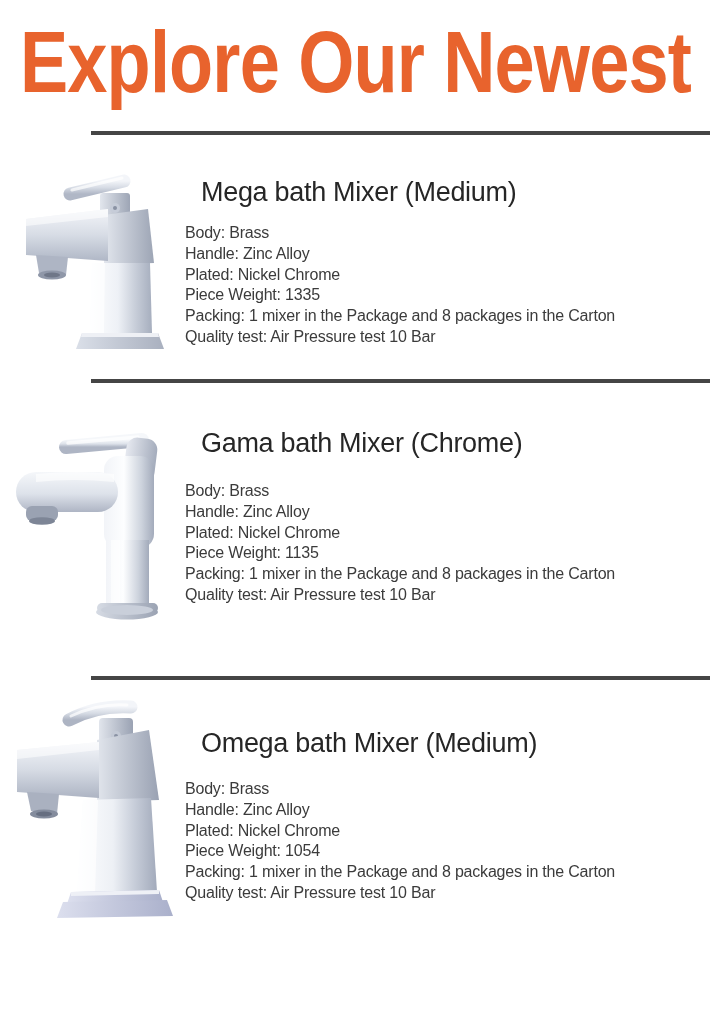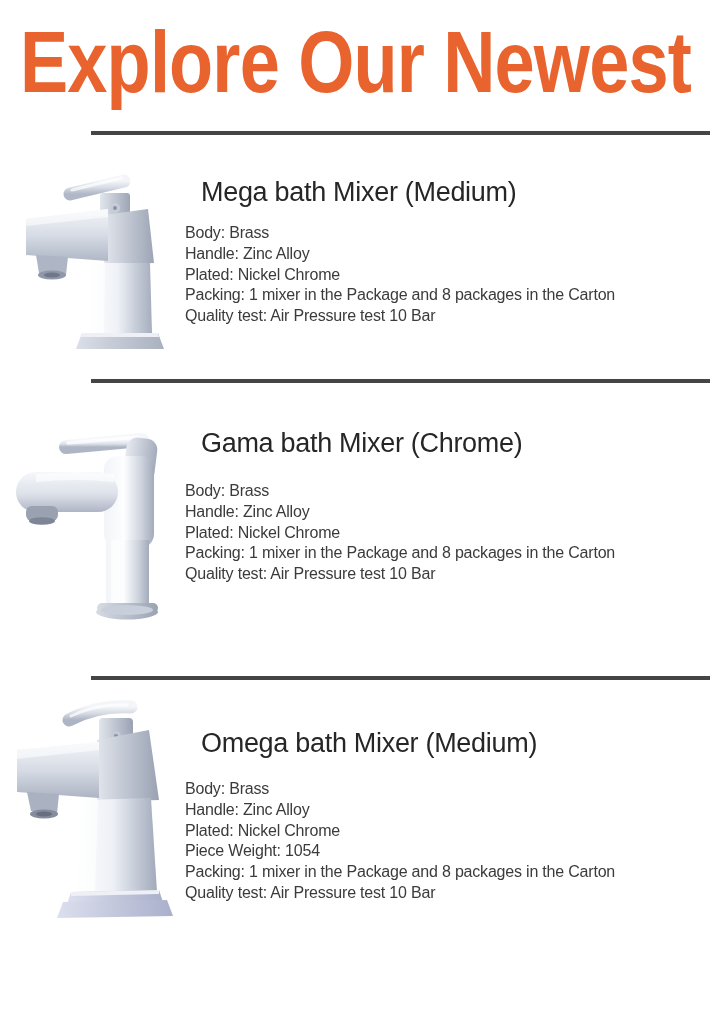--- a/index.html
+++ b/index.html
@@ -96,20 +96,21 @@
         <polygon points="80,100 93,100 92,170 78,170" fill="#ffffff" opacity="0.65"></polygon>
         <polygon points="70,170 146,170 152,186 64,186" fill="url(#m-base)"></polygon>
         <polygon points="70,170 146,170 147,174 69,174" fill="#eef0f5"></polygon>
       </svg>
     </div>
     <h2 class="product-name n1">Mega bath Mixer (Medium)</h2>
     <ul class="spec-list s1">
       <li>Body: Brass</li>
       <li>Handle: Zinc Alloy</li>
       <li>Plated: Nickel Chrome</li>
+      <li>Piece Weight: 1335</li>
       <li>Packing: 1 mixer in the Package and 8 packages in the Carton</li>
       <li>Quality test: Air Pressure test 10 Bar</li>
     </ul>
   </section>
 
   <div class="rule r2"></div>
 
   <section>
     <div class="product-img img2">
       <svg viewBox="0 0 185 205">
@@ -149,20 +150,21 @@
         <rect x="89" y="183" width="61" height="10" rx="5" fill="url(#g-base)"></rect>
         <ellipse cx="119" cy="192" rx="31" ry="7.5" fill="url(#g-base)"></ellipse>
         <ellipse cx="119" cy="190" rx="26" ry="5" fill="#c9cfda"></ellipse>
       </svg>
     </div>
     <h2 class="product-name n2">Gama bath Mixer (Chrome)</h2>
     <ul class="spec-list s2">
       <li>Body: Brass</li>
       <li>Handle: Zinc Alloy</li>
       <li>Plated: Nickel Chrome</li>
+      <li>Piece Weight: 1135</li>
       <li>Packing: 1 mixer in the Package and 8 packages in the Carton</li>
       <li>Quality test: Air Pressure test 10 Bar</li>
     </ul>
   </section>
 
   <div class="rule r3"></div>
 
   <section>
     <div class="product-img img3">
       <svg viewBox="0 0 185 228">

